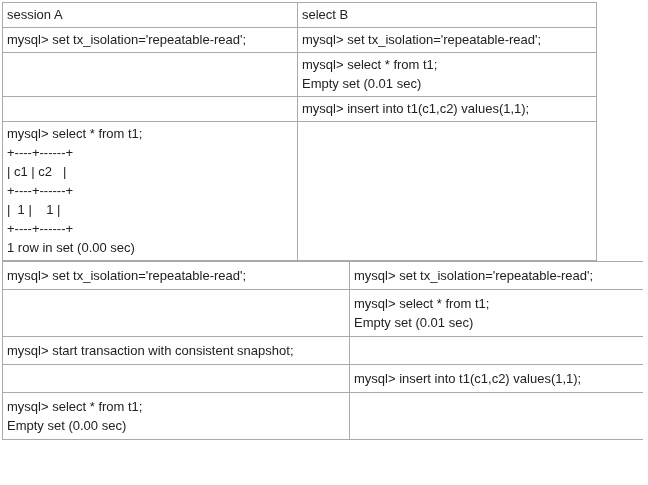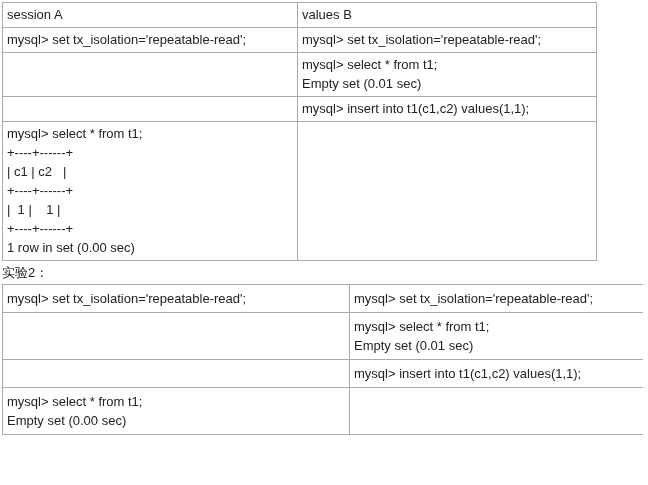--- a/index.html
+++ b/index.html
@@ -53,21 +53,21 @@
 <div class="page">
 
   <table class="session-table" id="exp1-table">
     <colgroup>
       <col style="width:295px">
       <col style="width:299px">
     </colgroup>
     <tbody>
       <tr>
         <th>session A</th>
-        <th>values B</th>
+        <th>select B</th>
       </tr>
       <tr>
         <td>mysql&gt; set tx_isolation='repeatable-read';</td>
         <td>mysql&gt; set tx_isolation='repeatable-read';</td>
       </tr>
       <tr>
         <td></td>
         <td>mysql&gt; select * from t1;
 Empty set (0.01 sec)</td>
       </tr>
@@ -81,38 +81,41 @@
 | c1 | c2   |
 +----+------+
 |  1 |    1 |
 +----+------+
 1 row in set (0.00 sec)</td>
         <td></td>
       </tr>
     </tbody>
   </table>
 
-  <div class="exp2-label">实验2：</div>
 
   <table class="session-table" id="exp2-table">
     <colgroup>
       <col style="width:347px">
       <col style="width:296px">
     </colgroup>
     <tbody>
       <tr>
         <td>mysql&gt; set tx_isolation='repeatable-read';</td>
         <td>mysql&gt; set tx_isolation='repeatable-read';</td>
       </tr>
       <tr>
         <td></td>
         <td>mysql&gt; select * from t1;
 Empty set (0.01 sec)</td>
       </tr>
       <tr>
+        <td>mysql&gt; start transaction with consistent snapshot;</td>
+        <td></td>
+      </tr>
+      <tr>
         <td></td>
         <td>mysql&gt; insert into t1(c1,c2) values(1,1);</td>
       </tr>
       <tr>
         <td>mysql&gt; select * from t1;
 Empty set (0.00 sec)</td>
         <td></td>
       </tr>
     </tbody>
   </table>

